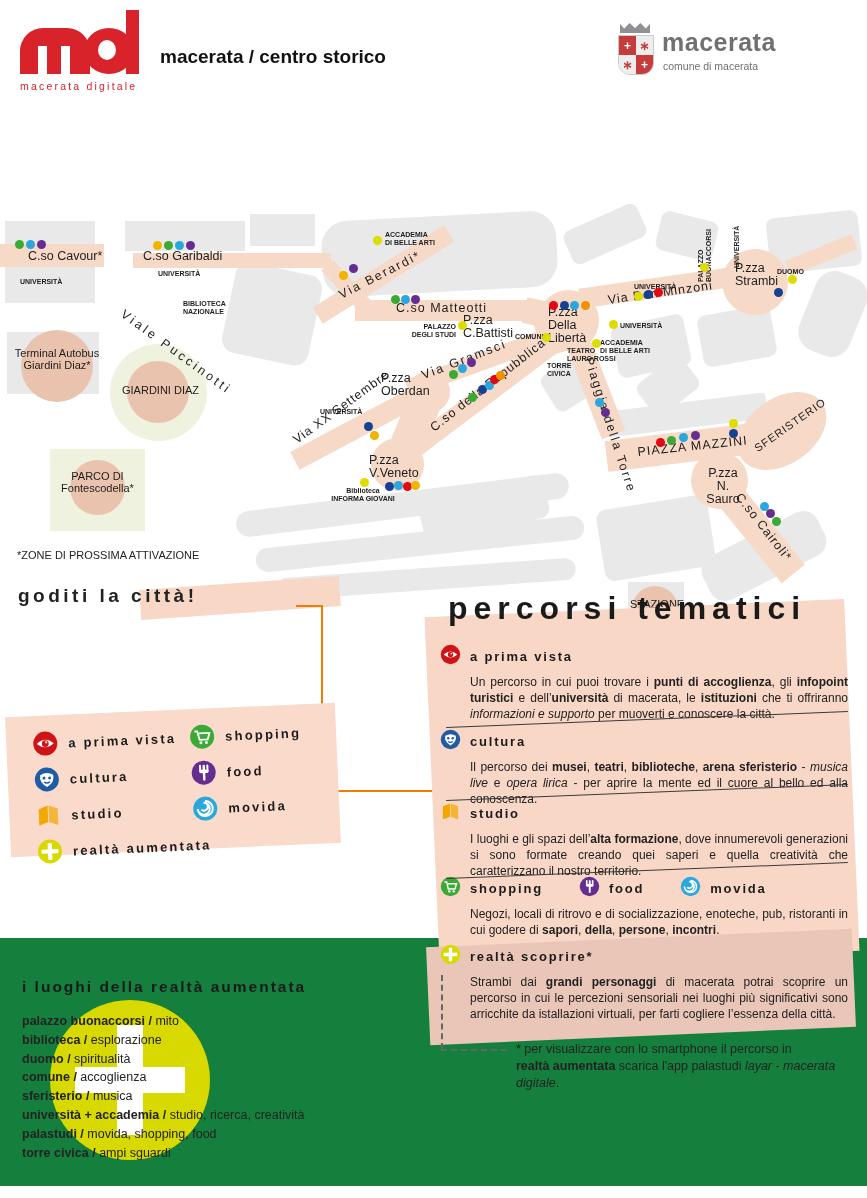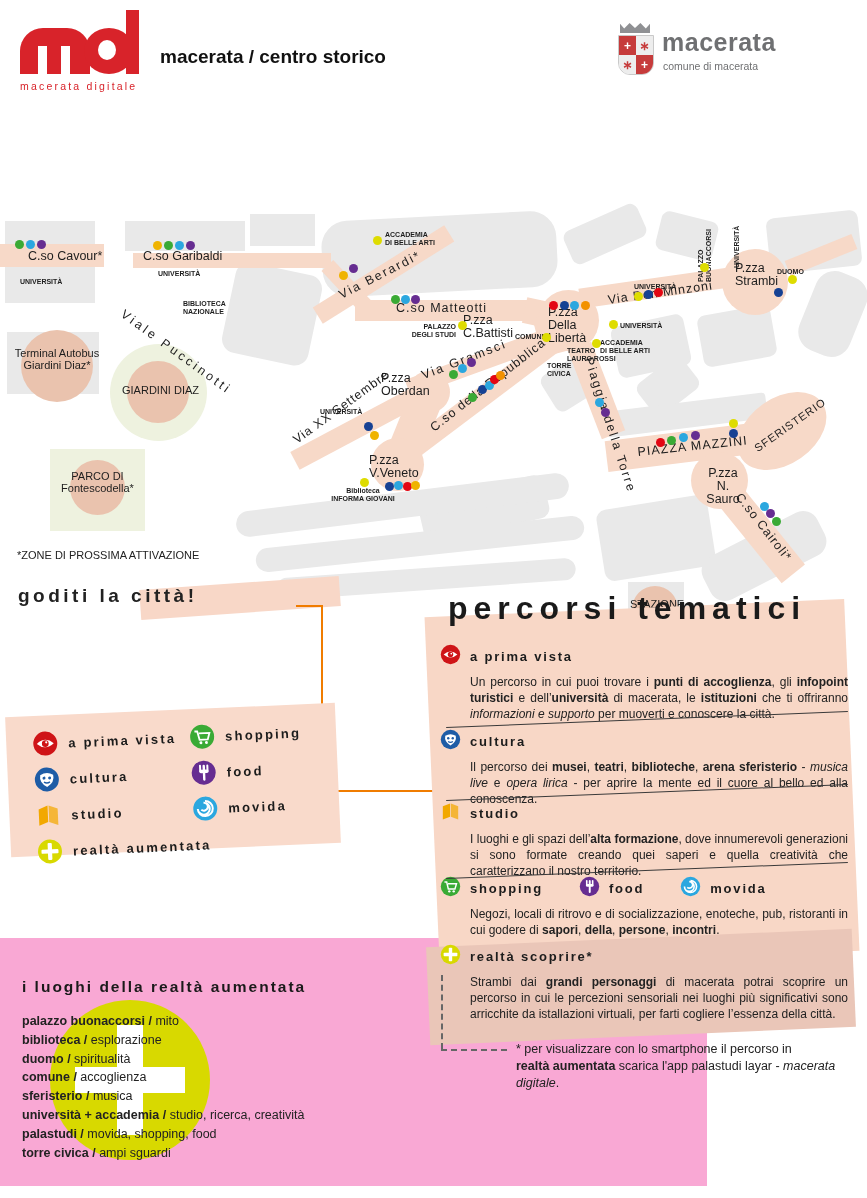--- a/index.html
+++ b/index.html
@@ -46,21 +46,21 @@
   .psec .hgap{width:18px;}
   .psec .ptitle{font-size:13px;font-weight:bold;letter-spacing:1.8px;white-space:nowrap;}
   .psec .ptext{margin-left:30px;margin-top:5px;width:378px;font-size:12px;line-height:16px;text-align:justify;color:#222;}
   .pdiv{position:absolute;left:446px;width:402px;height:1px;background:#3a3a3a;transform:rotate(-2.3deg);}
   .picon{display:inline-block;}
   
   #ra-note{position:absolute;left:516px;top:1041px;width:342px;font-size:12.5px;line-height:17px;color:#222;}
   #dash-v{position:absolute;left:441px;top:975px;height:74px;border-left:2px dashed #666;}
   #dash-h{position:absolute;left:441px;top:1049px;width:66px;border-top:2px dashed #666;}
   
-  #band{position:absolute;left:0;top:938px;width:707px;height:248px;background:#f9a8d4;}
+  #band{position:absolute;left:0;top:938px;width:867px;height:248px;background:#15803d;}
   #plus-circle{position:absolute;left:50px;top:62px;width:160px;height:160px;border-radius:50%;background:#d8d900;}
   #plus-circle .pv{position:absolute;left:67px;top:25px;width:26px;height:110px;background:#fff;}
   #plus-circle .ph{position:absolute;left:25px;top:67px;width:110px;height:26px;background:#fff;}
   #luoghi-title{position:absolute;left:22px;top:40px;font-size:15.5px;font-weight:bold;letter-spacing:2px;color:#1a1a1a;}
   #luoghi-list{position:absolute;left:22px;top:74px;font-size:12.5px;line-height:18.8px;color:#222;}
   #luoghi-list .nm{font-weight:bold;}
   .seg-b{font-weight:bold;}
 </style>
 </head>
 <body>
@@ -398,17 +398,17 @@
             <rect x="10.9" y="4.5" width="4.2" height="17" rx="1" fill="#fff"></rect>
             <rect x="4.5" y="10.9" width="17" height="4.2" rx="1" fill="#fff"></rect>
           </svg></span>
         <span class="ptitle">realtà scoprire*</span>
       </div>
       <div class="ptext"><span>Strambi dai </span><span class="seg-b">grandi personaggi</span><span> di macerata potrai scoprire un percorso in cui le percezioni sensoriali nei luoghi più significativi sono arricchite da istallazioni virtuali, per farti cogliere l’essenza della città.</span></div>
     </div>
   </div>
 <div id="dash-v"></div>
 <div id="dash-h"></div>
-<div id="ra-note"><span>* per visualizzare con lo smartphone il percorso in</span><br><span class="seg-b">realtà aumentata</span><span> scarica l'app palastudi </span><span style="">layar</span><span>  - </span><span style="font-style: italic;">macerata digitale</span><span>.</span></div>
+<div id="ra-note"><span>* per visualizzare con lo smartphone il percorso in</span><br><span class="seg-b">realtà aumentata</span><span> scarica l'app palastudi </span><span style="font-style: italic;">layar</span><span>  - </span><span style="font-style: italic;">macerata digitale</span><span>.</span></div>
 
 <div class="pdiv" style="top: 719px;"></div>
 <div class="pdiv" style="top: 792px;"></div>
 <div class="pdiv" style="top: 870px;"></div>
 
 </body></html>

